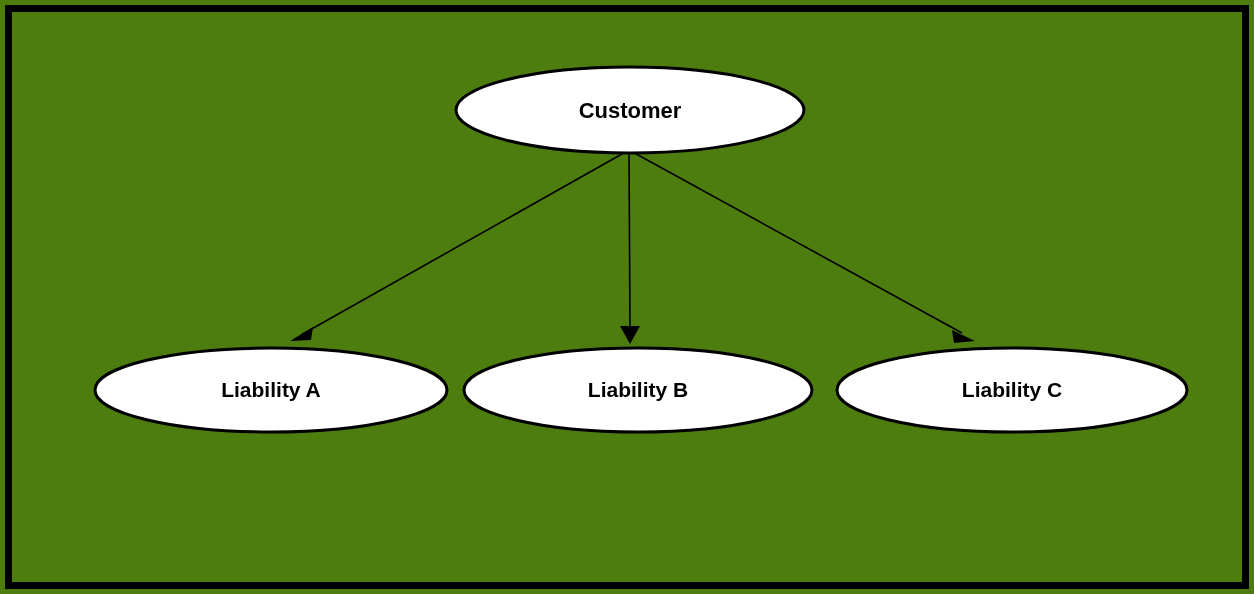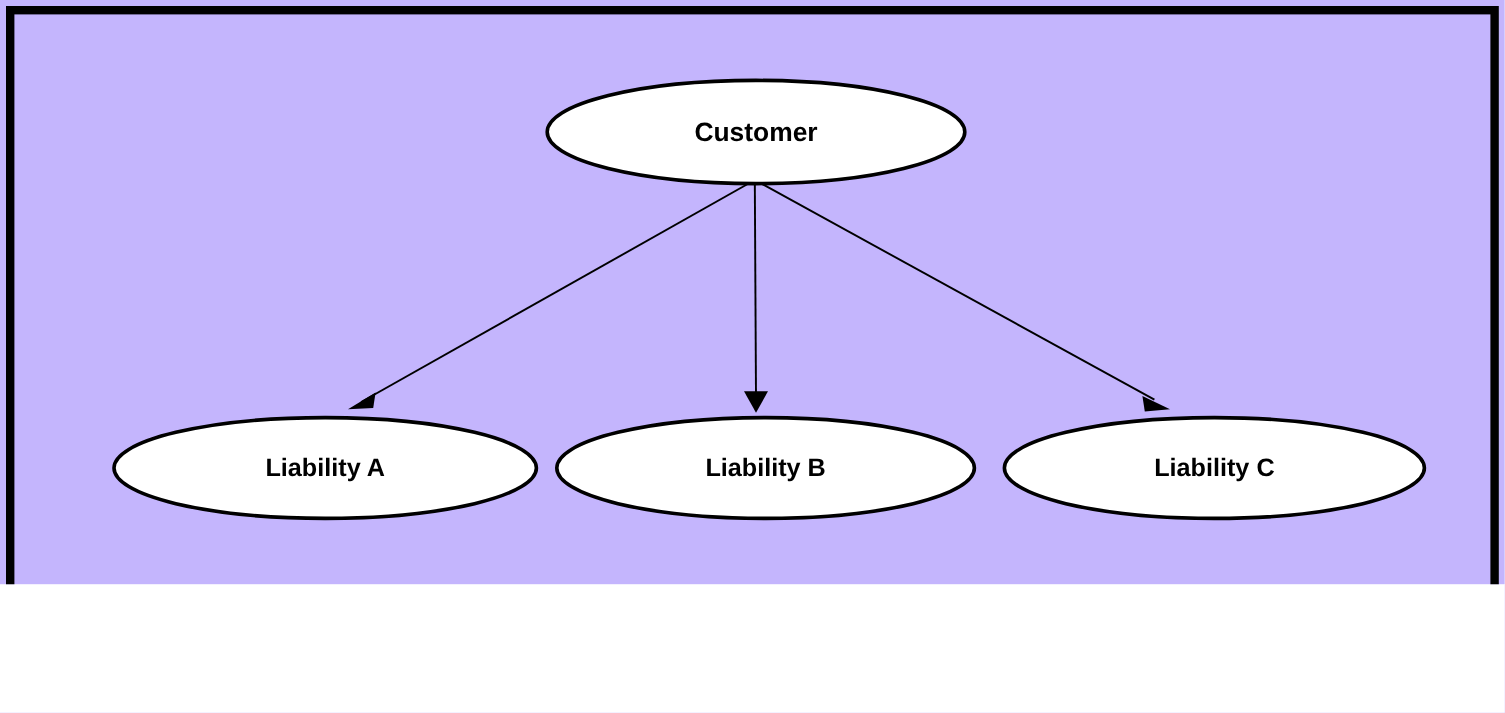--- a/index.html
+++ b/index.html
@@ -6,22 +6,22 @@
     margin: 0;
     padding: 0;
     background: #ffffff;
   }
   body {
     font-family: "Liberation Sans", sans-serif;
   }
   #canvas {
     position: relative;
     width: 1254px;
-    height: 487px;
-    background: #c4b5fd;
+    height: 594px;
+    background: #4d7c0f;
     overflow: hidden;
   }
   #diagram-svg {
     position: absolute;
     left: 0;
     top: 0;
     width: 1254px;
     height: 594px;
     display: block;
   }

